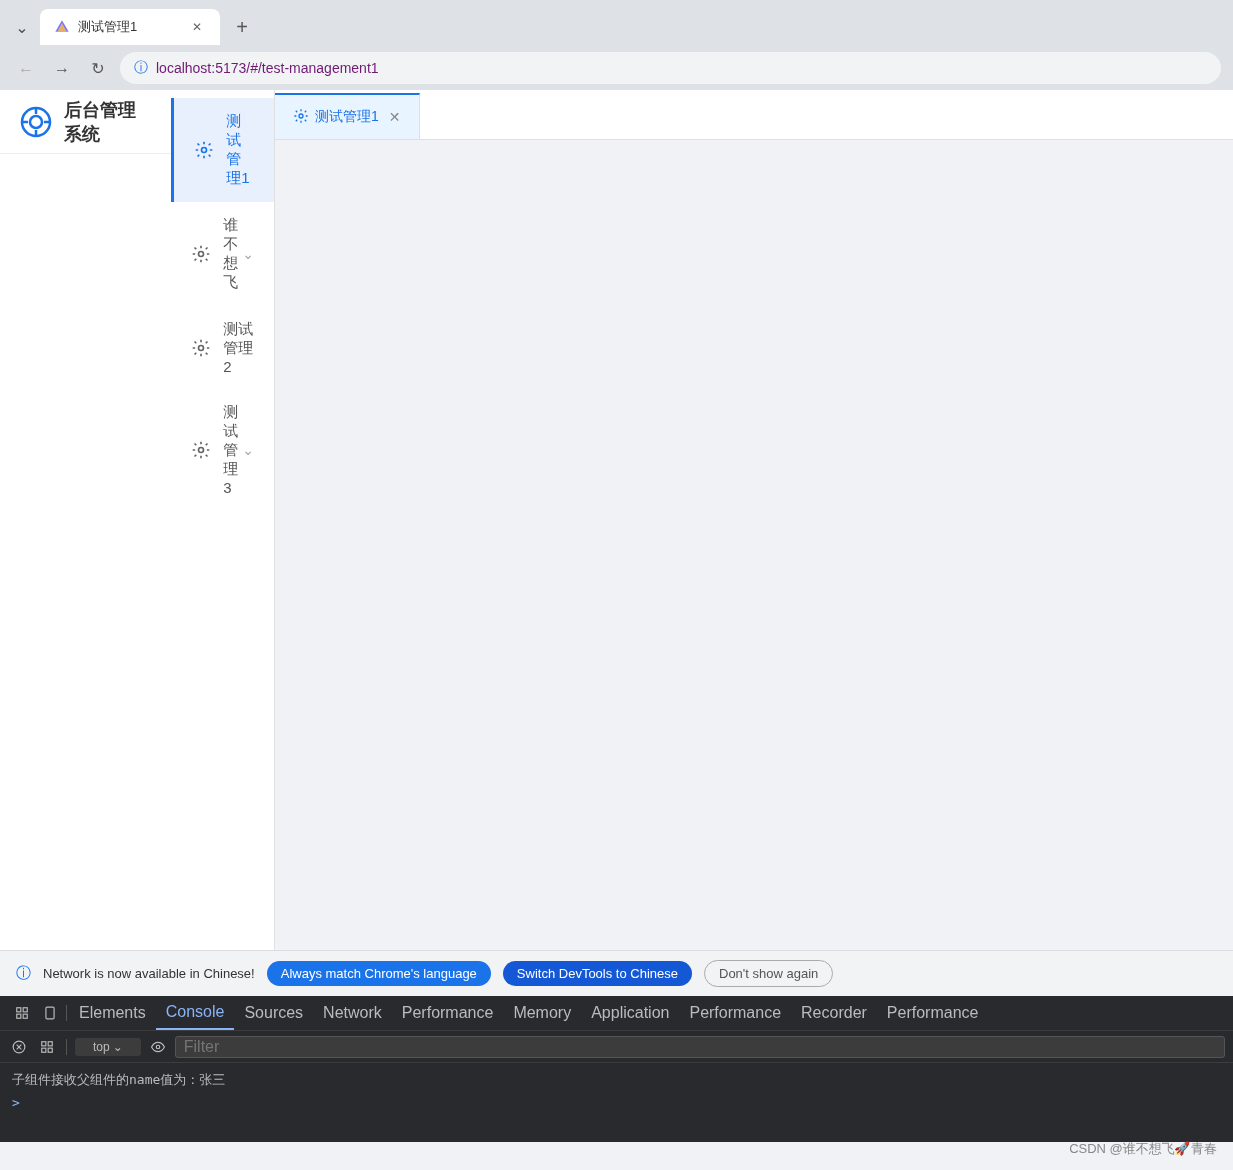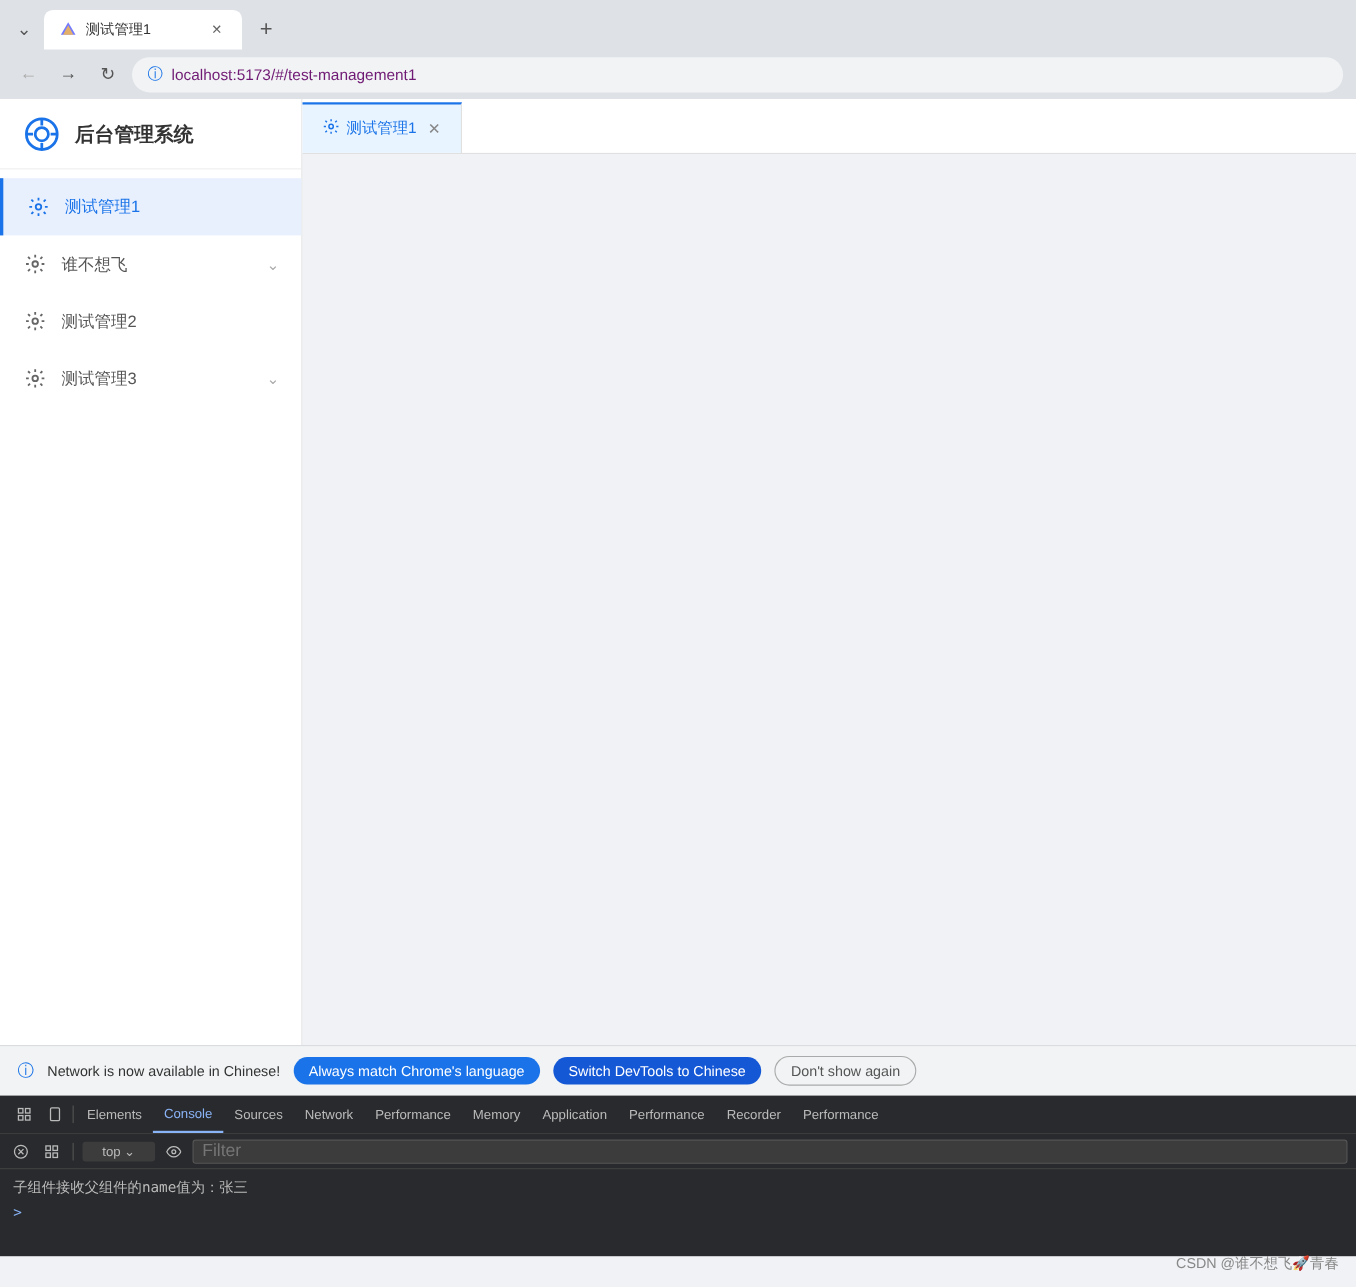--- a/index.html
+++ b/index.html
@@ -19,21 +19,21 @@
     .nav-btn { width: 28px; height: 28px; border-radius: 50%; background: transparent; border: none; cursor: pointer; display: flex; align-items: center; justify-content: center; color: #555; font-size: 16px; }
     .nav-btn.disabled { color: #aaa; cursor: default; }
     .address-bar { flex: 1; display: flex; align-items: center; background: #f1f3f4; border-radius: 20px; padding: 5px 14px; height: 32px; font-size: 14px; color: #333; }
     .address-bar .info-icon { color: #1a73e8; margin-right: 8px; font-size: 14px; }
     .address-url { font-size: 14px; color: #701a75; }
 
     
     .app-container { display: flex; height: calc(1170px - 46px - 44px - 220px); background: #f0f2f5; }
 
     
-    .sidebar { width: 275px; background: #fff; border-right: 1px solid #e0e0e0; display: flex; flex-direction: column; }
+    .sidebar { width: 275px; background: #fff; border-right: 1px solid #e0e0e0; display: flex; flex-direction: row; }
     .sidebar-header { display: flex; align-items: center; padding: 18px 20px; border-bottom: 1px solid #eee; height: 64px; }
     .sidebar-logo { width: 36px; height: 36px; margin-right: 12px; display: flex; align-items: center; justify-content: center; }
     .sidebar-title { font-size: 18px; font-weight: bold; color: #333; }
     .sidebar-menu { flex: 1; padding: 8px 0; }
     .menu-item { display: flex; align-items: center; padding: 14px 20px; cursor: pointer; color: #555; font-size: 15px; transition: background 0.2s; position: relative; }
     .menu-item.active { background: #e8f0fe; color: #1a73e8; border-left: 3px solid #1a73e8; }
     .menu-item.active .menu-icon { color: #1a73e8; }
     .menu-icon { width: 24px; height: 24px; margin-right: 12px; display: flex; align-items: center; justify-content: center; font-size: 18px; color: #666; }
     .menu-item.active .menu-icon { color: #1a73e8; }
     .menu-arrow { margin-left: auto; font-size: 14px; color: #aaa; }
@@ -53,21 +53,21 @@
     .notif-icon { color: #1a73e8; font-size: 15px; }
     .notif-text { font-size: 13px; color: #333; }
     .btn-pill { display: inline-flex; align-items: center; border-radius: 20px; padding: 5px 14px; font-size: 13px; cursor: pointer; border: none; }
     .btn-blue { background: #1a73e8; color: #fff; }
     .btn-blue2 { background: #1558d6; color: #fff; }
     .btn-outline { background: transparent; color: #555; border: 1px solid #aaa; }
 
     
     .devtools-tabs { background: #292a2d; display: flex; align-items: center; padding: 0 8px; height: 34px; gap: 0; overflow: hidden; }
     .devtools-icon-btn { width: 28px; height: 28px; display: flex; align-items: center; justify-content: center; color: #bbb; cursor: pointer; font-size: 13px; border-radius: 3px; }
-    .dt-tab { padding: 6px 10px; font-size: 12px; color: #bbb; cursor: pointer; height: 34px; display: flex; align-items: center; white-space: nowrap; }
+    .dt-tab { padding: 6px 10px; font-size: 16px; color: #bbb; cursor: pointer; height: 34px; display: flex; align-items: center; white-space: nowrap; }
     .dt-tab.active { color: #8ab4f8; border-bottom: 2px solid #8ab4f8; }
     .dt-tab-separator { width: 1px; height: 16px; background: #555; margin: 0 2px; }
 
     
     .console-toolbar { background: #292a2d; display: flex; align-items: center; padding: 4px 8px; gap: 6px; border-top: 1px solid #3c3c3c; height: 32px; }
     .console-toolbar-btn { width: 22px; height: 22px; display: flex; align-items: center; justify-content: center; color: #bbb; cursor: pointer; font-size: 13px; border-radius: 3px; }
     .console-top-select { background: #3c3c3c; color: #bbb; border: none; border-radius: 3px; padding: 2px 18px; font-size: 12px; cursor: pointer; display: flex; align-items: center; gap: 3px; }
     .filter-input { flex: 1; background: #3c3c3c; border: 1px solid #555; border-radius: 3px; padding: 2px 8px; color: #bbb; font-size: 16px; height: 22px; }
 
     

